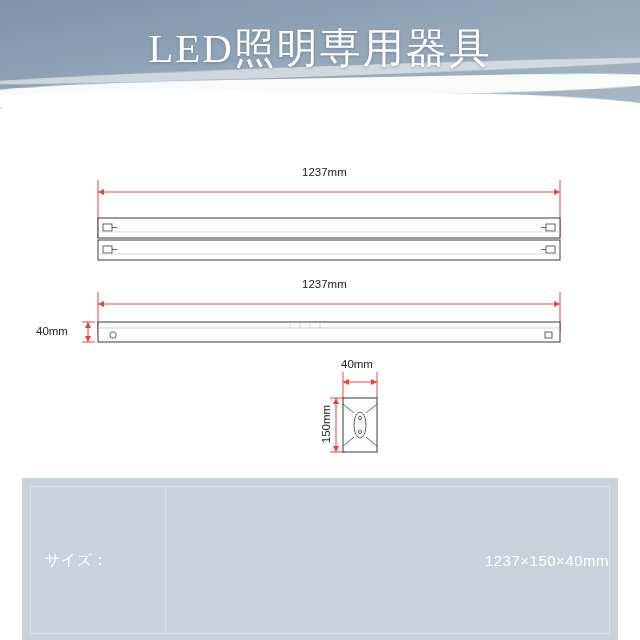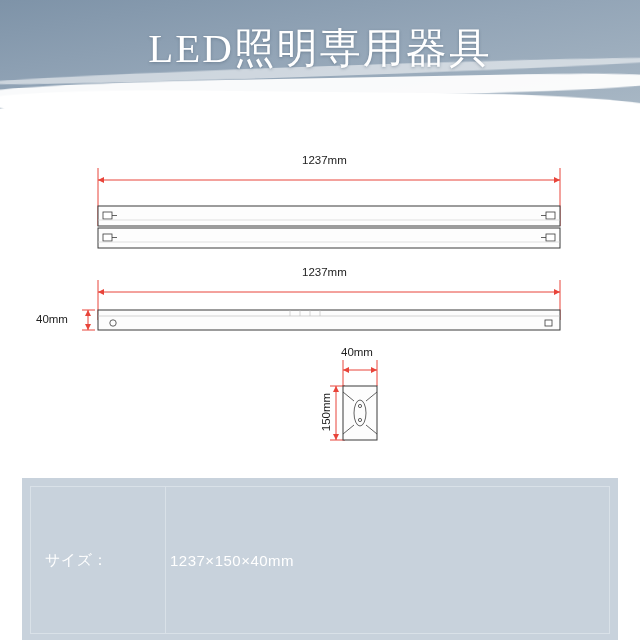--- a/index.html
+++ b/index.html
@@ -63,21 +63,21 @@
     color: #ffffff;
     font-family: "Liberation Serif", serif;
     font-size: 41px;
     letter-spacing: 2px;
     text-shadow: 0 1px 3px rgba(40,60,80,.35);
   }
 
   
   .drawing {
     position: absolute;
-    left: 0; top: 120px;
+    left: 0; top: 132px;
     width: 640px;
     height: 350px;
   }
   .drawing svg { display: block; }
 
   .dimlabel {
     position: absolute;
     font-size: 11.5px;
     color: #222;
     font-family: "Liberation Sans", sans-serif;
@@ -110,21 +110,21 @@
     color: #ffffff;
     font-size: 15px;
     font-family: "Liberation Sans", sans-serif;
     padding: 0 0 0 14px;
     border: 1px solid #d9e1e8;
     vertical-align: middle;
     letter-spacing: .5px;
     white-space: nowrap;
   }
   .spec-table td.k { width: 120px; }
-  .spec-table td.v { padding-left: 4px; }
+  .spec-table td.v { padding-left: 4px; text-align: right; }
 </style>
 </head>
 <body>
 
 <div class="banner">
   <div class="brush brush-c"></div>
   <div class="brush brush-a"></div>
   <div class="brush brush-d"></div>
   <div class="brush brush-b"></div>
   <div class="banner-title">LED照明専用器具</div>

